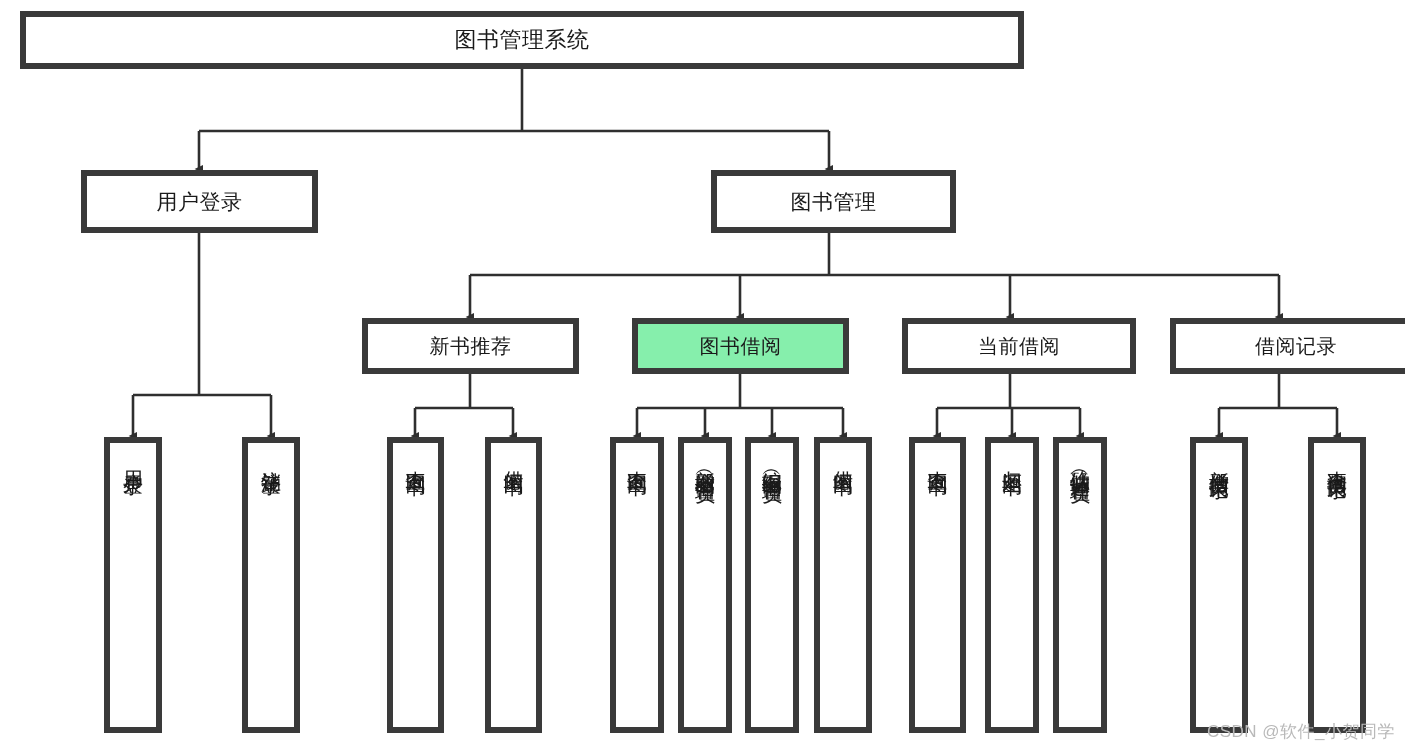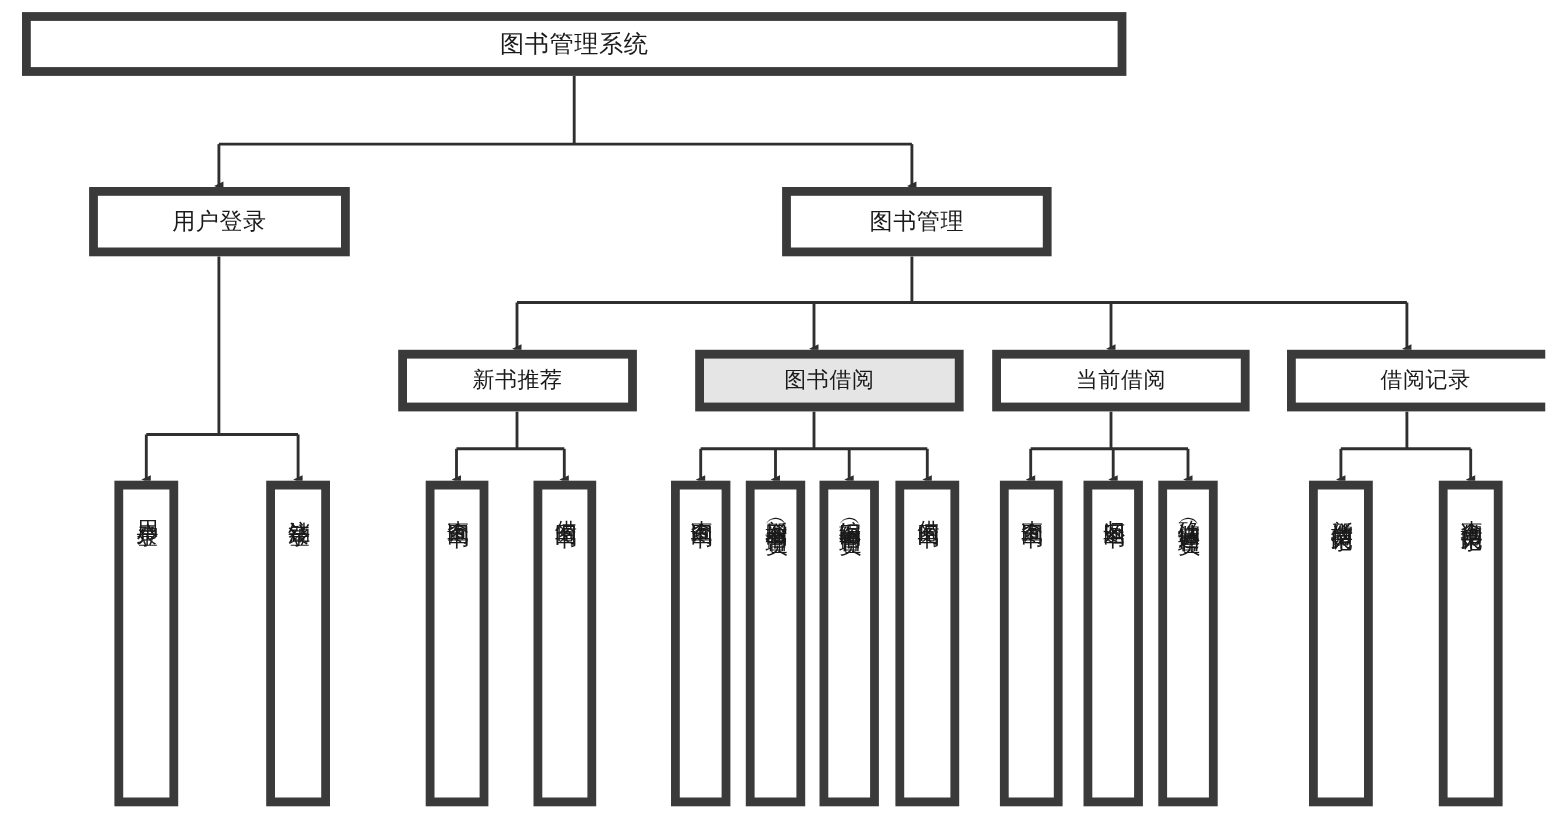--- a/index.html
+++ b/index.html
@@ -22,21 +22,21 @@
     left: 0;
     top: 0;
     width: 1405px;
     height: 747px;
     pointer-events: none;
   }
   .node {
     position: absolute;
     box-sizing: border-box;
     background: #ffffff;
-    border: 8px solid #a16207;
+    border: 6px solid #a16207;
     display: flex;
     align-items: center;
     justify-content: center;
     color: #1a1a1a;
   }
   .node-label {
     display: block;
     text-align: center;
     line-height: 1.22;
     white-space: nowrap;
@@ -129,21 +129,21 @@
       </div>
       <div class="node lvl2 h-node" style="left: 81px; top: 170px; width: 237px; height: 63px; border-color: rgb(58, 58, 58); background: rgb(255, 255, 255);">
         <span class="node-label" style="color: rgb(26, 26, 26);">用户登录</span>
       </div>
       <div class="node lvl2 h-node" style="left: 711px; top: 170px; width: 245px; height: 63px; border-color: rgb(58, 58, 58); background: rgb(255, 255, 255);">
         <span class="node-label" style="color: rgb(26, 26, 26);">图书管理</span>
       </div>
       <div class="node lvl3 h-node" style="left: 362px; top: 318px; width: 217px; height: 56px; border-color: rgb(58, 58, 58); background: rgb(255, 255, 255);">
         <span class="node-label" style="color: rgb(26, 26, 26);">新书推荐</span>
       </div>
-      <div class="node lvl3 h-node" style="left: 632px; top: 318px; width: 244px; height: 56px; border-color: rgb(58, 58, 58); background: #e5e5e5;">
+      <div class="node lvl3 h-node" style="left: 632px; top: 318px; width: 217px; height: 56px; border-color: rgb(58, 58, 58); background: #86efac;">
         <span class="node-label" style="color: rgb(26, 26, 26);">图书借阅</span>
       </div>
       <div class="node lvl3 h-node" style="left: 902px; top: 318px; width: 234px; height: 56px; border-color: rgb(58, 58, 58); background: rgb(255, 255, 255);">
         <span class="node-label" style="color: rgb(26, 26, 26);">当前借阅</span>
       </div>
       <div class="node lvl3 h-node" style="left: 1170px; top: 318px; width: 252px; height: 56px; border-color: rgb(58, 58, 58); background: rgb(255, 255, 255);">
         <span class="node-label" style="color: rgb(26, 26, 26);">借阅记录</span>
       </div>
       <div class="node leaf v-node" style="left: 104px; top: 437px; width: 58px; height: 296px; border-color: rgb(58, 58, 58); background: rgb(255, 255, 255);">
         <span class="node-label" style="color: rgb(26, 26, 26);">用户登录</span>
@@ -179,13 +179,14 @@
         <span class="node-label" style="color: rgb(26, 26, 26);">确认归还（管理员）</span>
       </div>
       <div class="node leaf v-node" style="left: 1190px; top: 437px; width: 58px; height: 296px; border-color: rgb(58, 58, 58); background: rgb(255, 255, 255);">
         <span class="node-label" style="color: rgb(26, 26, 26);">新增借阅记录</span>
       </div>
       <div class="node leaf v-node" style="left: 1308px; top: 437px; width: 58px; height: 296px; border-color: rgb(58, 58, 58); background: rgb(255, 255, 255);">
         <span class="node-label" style="color: rgb(26, 26, 26);">查询借阅记录</span>
       </div>
     </div>
 
+  <div class="watermark">CSDN @软件_小贺同学</div>
 </div>
 
 </body></html>

